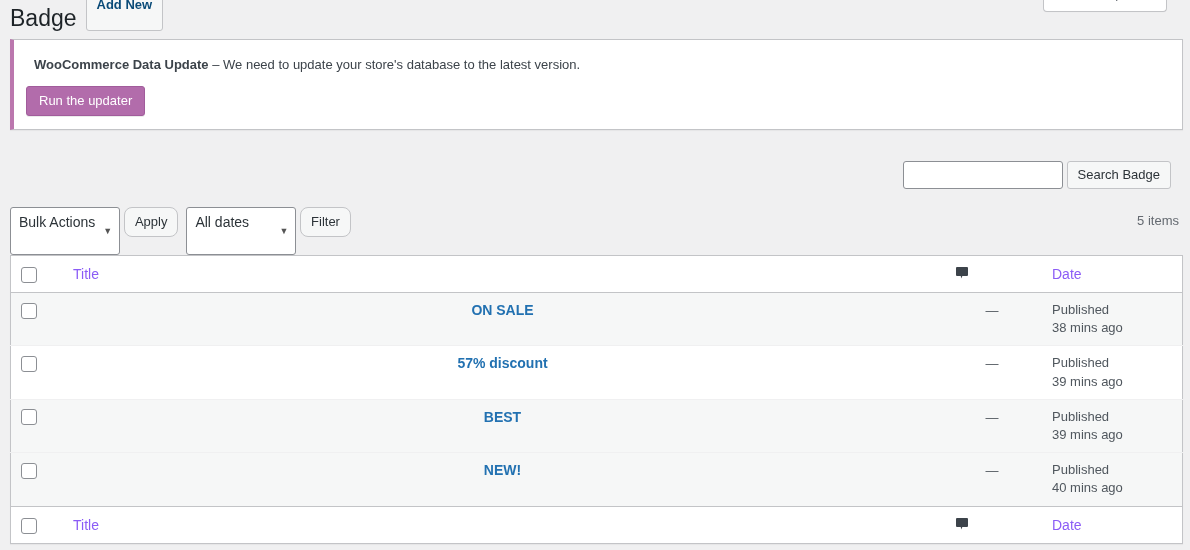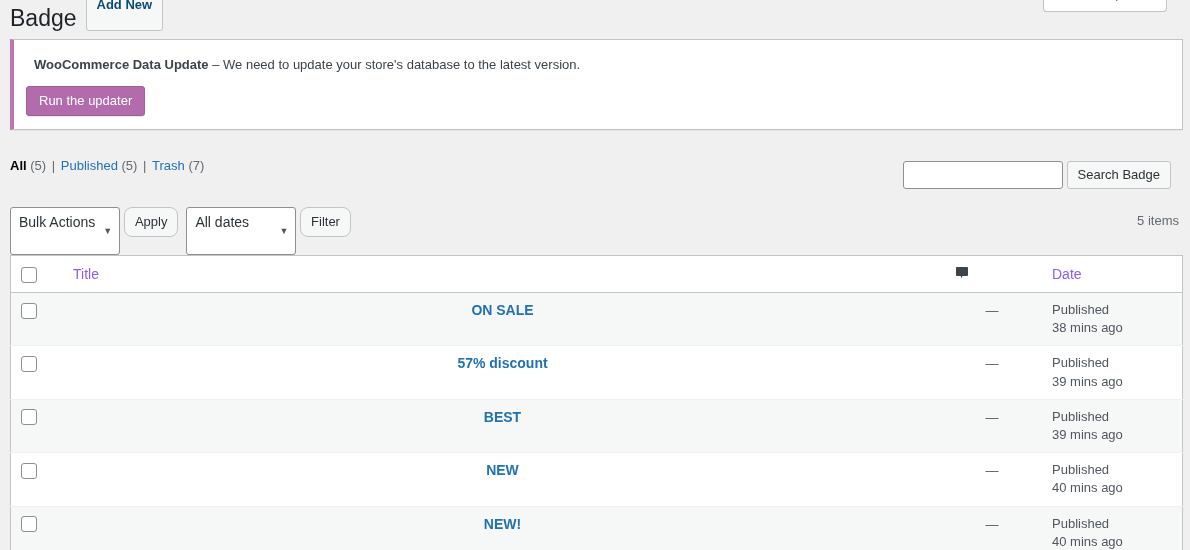--- a/index.html
+++ b/index.html
@@ -337,33 +337,20 @@
     <strong>WooCommerce Data Update</strong><span> – We need to update your store's database to the latest version.</span>
   </p>
   <p class="notice-action">
     <a class="button-primary-wc" href="#">Run the updater</a>
   </p>
 </div>
 
 <div class="wrap-inner">
 
   <div class="clearfix">
-    <ul class="subsubsub">
-      <li><a class="current" href="#">All</a>
-        <span class="count">(5)</span>
-        <span class="sep">|</span>
-      </li>
-      <li><a href="#">Published</a>
-        <span class="count">(5)</span>
-        <span class="sep">|</span>
-      </li>
-      <li><a href="#">Trash</a>
-        <span class="count">(7)</span>
-      </li>
-    </ul>
 
     <div class="search-box">
       <input type="text" class="search-input" placeholder="" style="">
       <button class="search-submit">Search Badge</button>
     </div>
   </div>
 
   <div class="tablenav top clearfix">
     <div class="alignleft actions">
       <span class="wp-select"><span>Bulk Actions</span><span class="arrow">▼</span></span>
@@ -440,35 +427,20 @@
         </td>
         <td class="col-comments">
           <span class="dash">—</span>
         </td>
         <td class="col-date">
           <span class="pub-line">Published</span>
           <span class="pub-line">39 mins ago</span>
         </td>
       </tr>
 
-      <tr>
-        <td class="col-cb">
-          <span class="cb-box"></span>
-        </td>
-        <td class="col-title">
-          <a class="row-title" href="#">NEW</a>
-        </td>
-        <td class="col-comments">
-          <span class="dash">—</span>
-        </td>
-        <td class="col-date">
-          <span class="pub-line">Published</span>
-          <span class="pub-line">40 mins ago</span>
-        </td>
-      </tr>
 
       <tr class="alternate">
         <td class="col-cb">
           <span class="cb-box"></span>
         </td>
         <td class="col-title">
           <a class="row-title" href="#">NEW!</a>
         </td>
         <td class="col-comments">
           <span class="dash">—</span>

